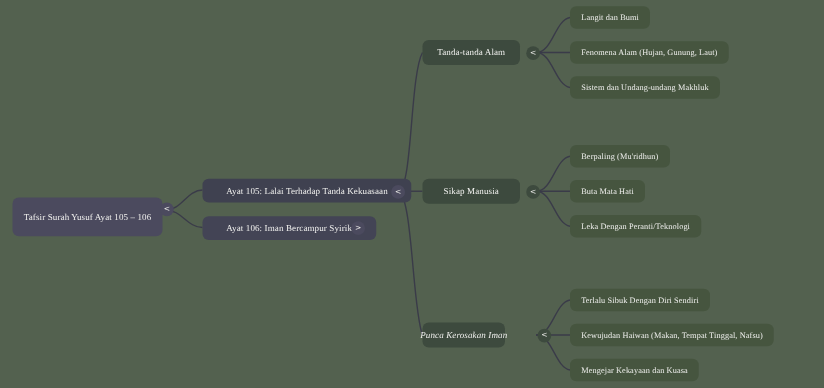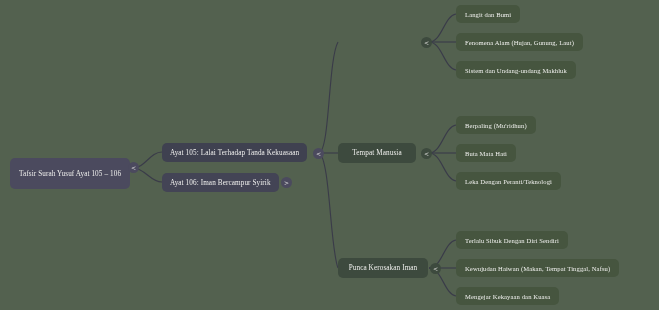--- a/index.html
+++ b/index.html
@@ -37,21 +37,21 @@
   }
   .node-root {
     background: #4b4a5e;
     font-size: 7.2px;
     padding: 0 9px;
     height: 31px;
   }
   .node-l2 {
     background: #3f4150;
     font-size: 7.2px;
-    padding: 0 8px;
+    padding: 0 19px;
     height: 19px;
   }
   .node-l2.alt {
     background: #434455;
   }
   .node-branch {
     background: #3d4a3e;
     font-size: 7.2px;
     padding: 0 10px;
     height: 20px;
@@ -132,52 +132,55 @@
     <span>&lt;</span>
   </div>
 
   <div class="node node-l2 alt" style="left:162px; top:173px;text-align:right;">
     <span>Ayat 106: Iman Bercampur Syirik</span>
   </div>
   <div class="toggle toggle-dark" style="left:281px; top:177px;">
     <span>&gt;</span>
   </div>
 
+  <div class="node node-branch" style="left:338px; top:32px; width:78px;">
+    <span>Tanda-tanda Alam</span>
+  </div>
   <div class="toggle toggle-green" style="left:421px; top:37px;">
     <span>&lt;</span>
   </div>
 
   <div class="node node-leaf" style="left:456px; top:5px;">
     <span>Langit dan Bumi</span>
   </div>
   <div class="node node-leaf" style="left:456px; top:33px;">
     <span>Fenomena Alam (Hujan, Gunung, Laut)</span>
   </div>
   <div class="node node-leaf" style="left:456px; top:61px;">
     <span>Sistem dan Undang-undang Makhluk</span>
   </div>
 
   <div class="node node-branch" style="left:338px; top:143px; width:78px;">
-    <span>Tempat Manusia</span>
+    <span>Sikap Manusia</span>
   </div>
   <div class="toggle toggle-green" style="left:421px; top:148px;">
     <span>&lt;</span>
   </div>
 
   <div class="node node-leaf" style="left:456px; top:116px;">
     <span>Berpaling (Mu'ridhun)</span>
   </div>
   <div class="node node-leaf" style="left:456px; top:144px;">
     <span>Buta Mata Hati</span>
   </div>
   <div class="node node-leaf" style="left:456px; top:172px;">
     <span>Leka Dengan Peranti/Teknologi</span>
   </div>
 
-  <div class="node node-branch" style="left:338px; top:258px; width:90px;">
+  <div class="node node-branch" style="left:338px; top:258px; width:66px;font-style:italic;">
     <span>Punca Kerosakan Iman</span>
   </div>
   <div class="toggle toggle-green" style="left:430px; top:263px;">
     <span>&lt;</span>
   </div>
 
   <div class="node node-leaf" style="left:456px; top:231px;">
     <span>Terlalu Sibuk Dengan Diri Sendiri</span>
   </div>
   <div class="node node-leaf" style="left:456px; top:259px;">

